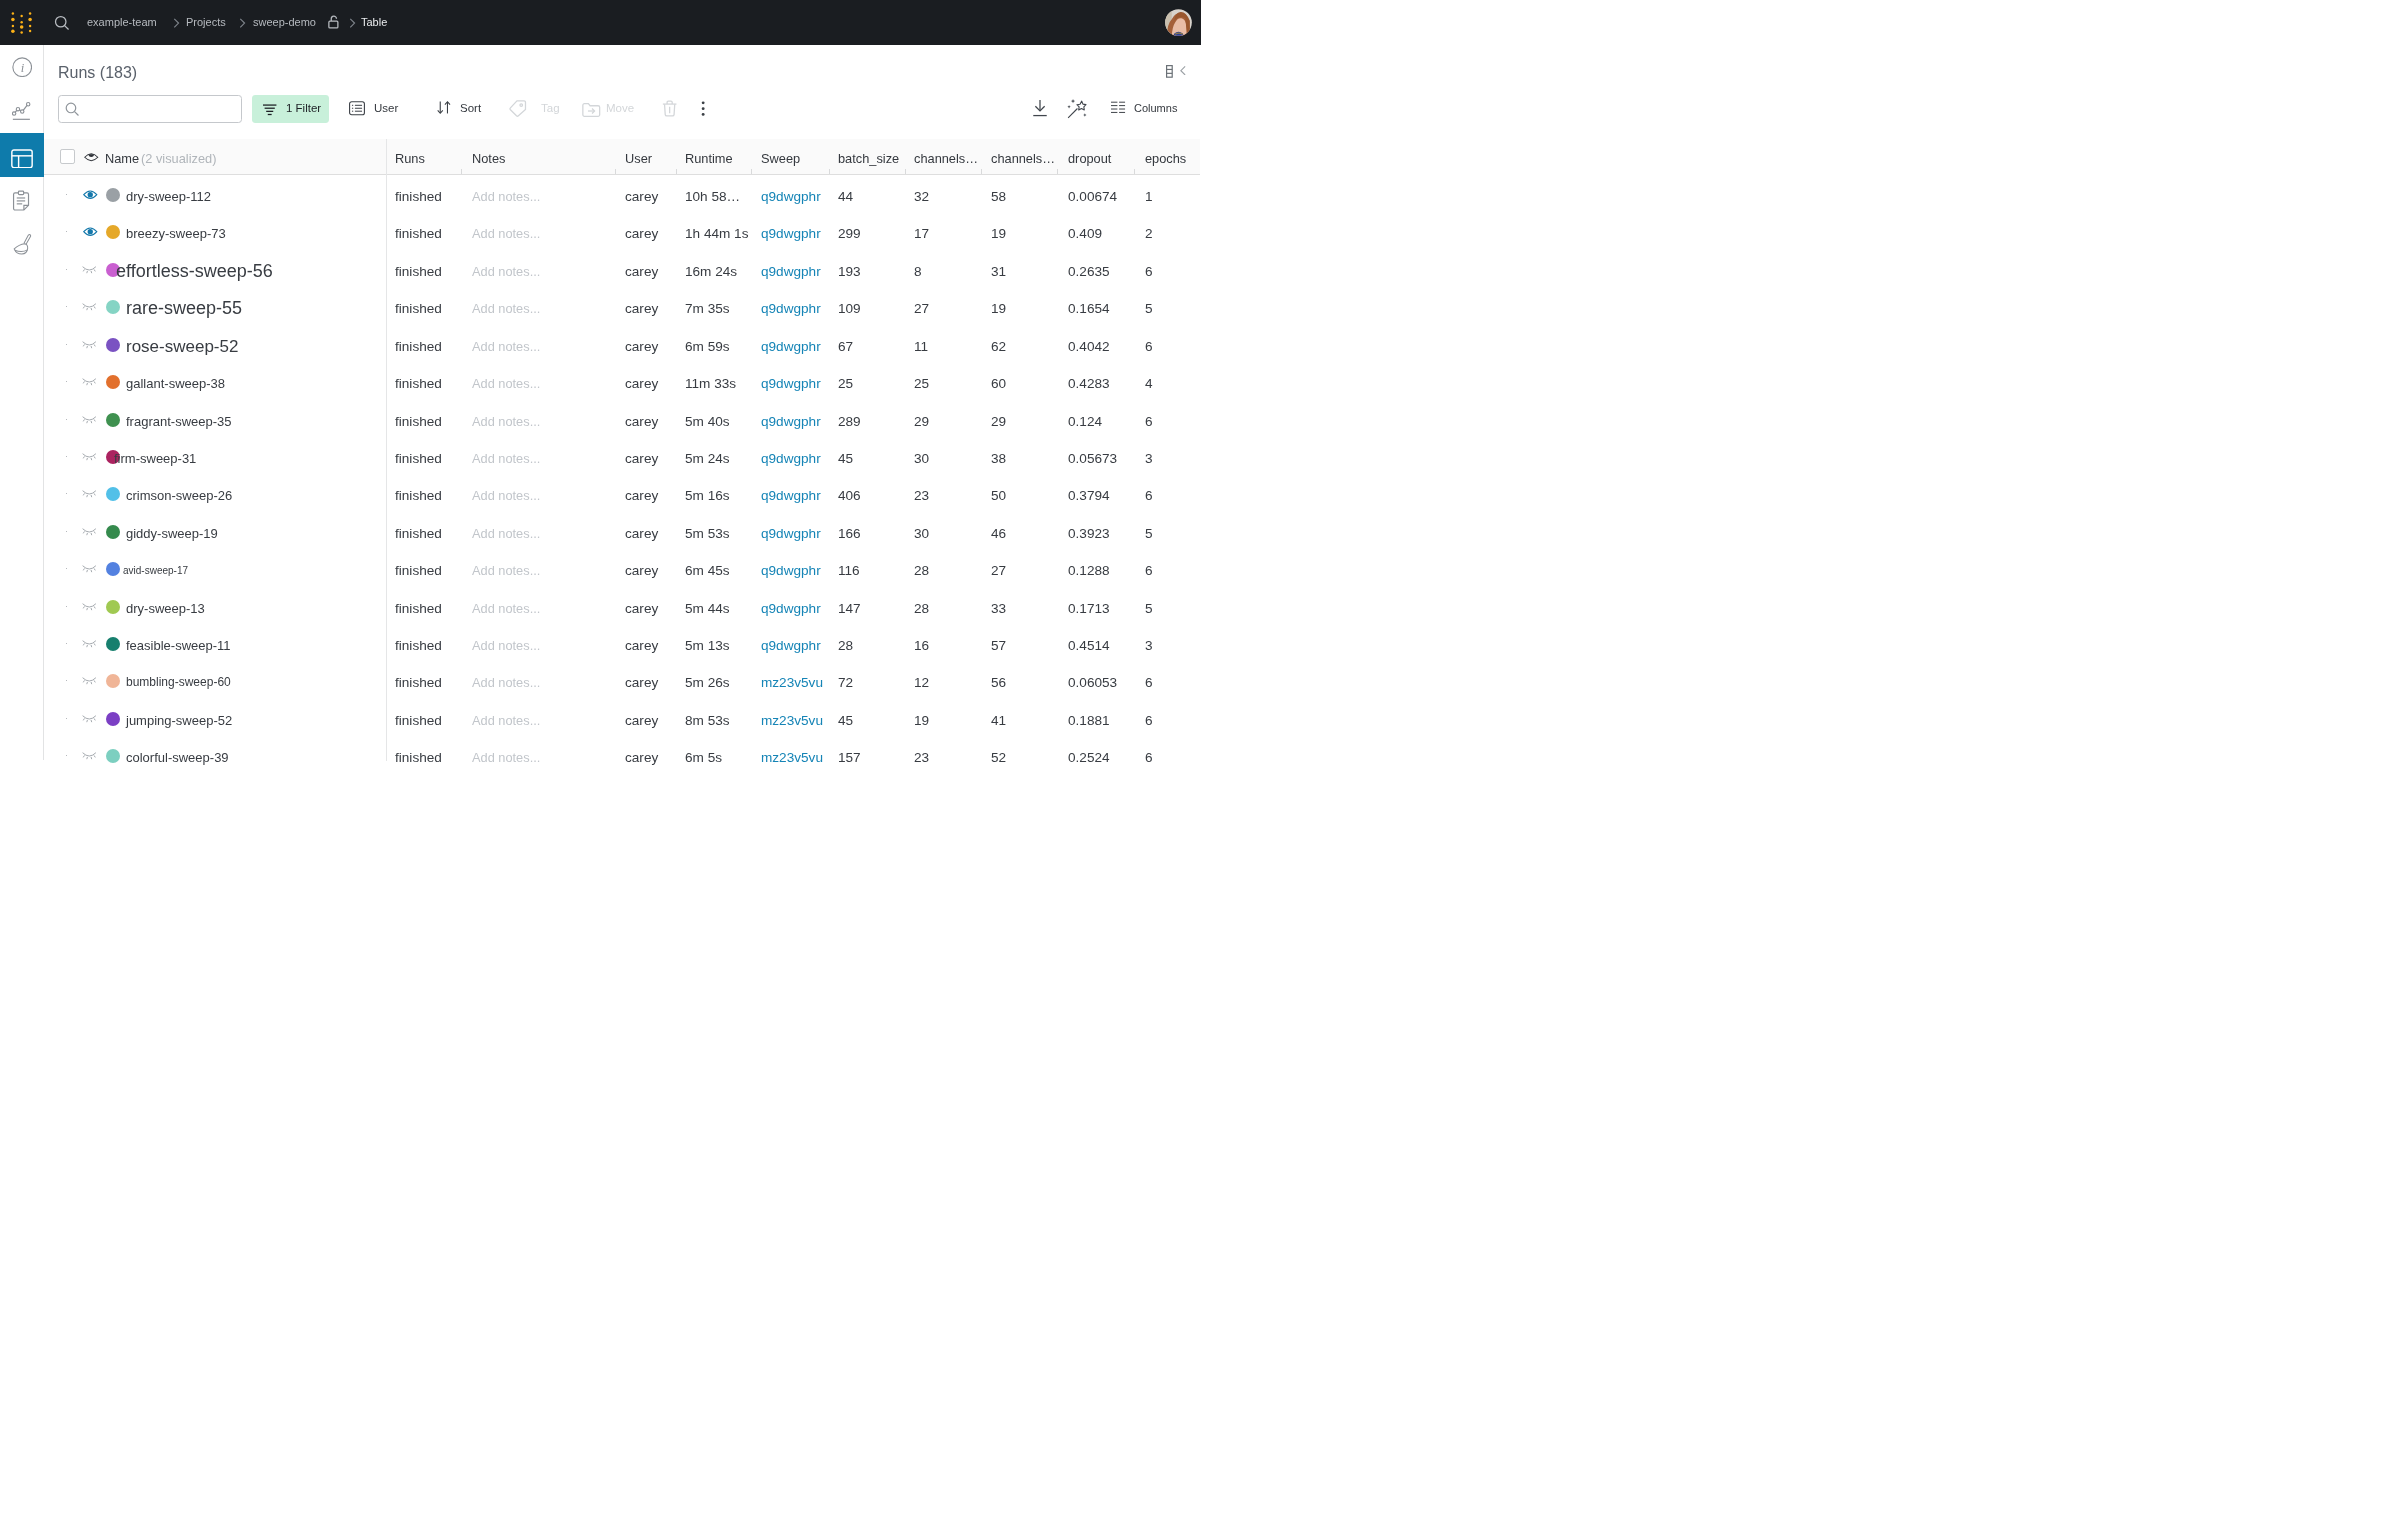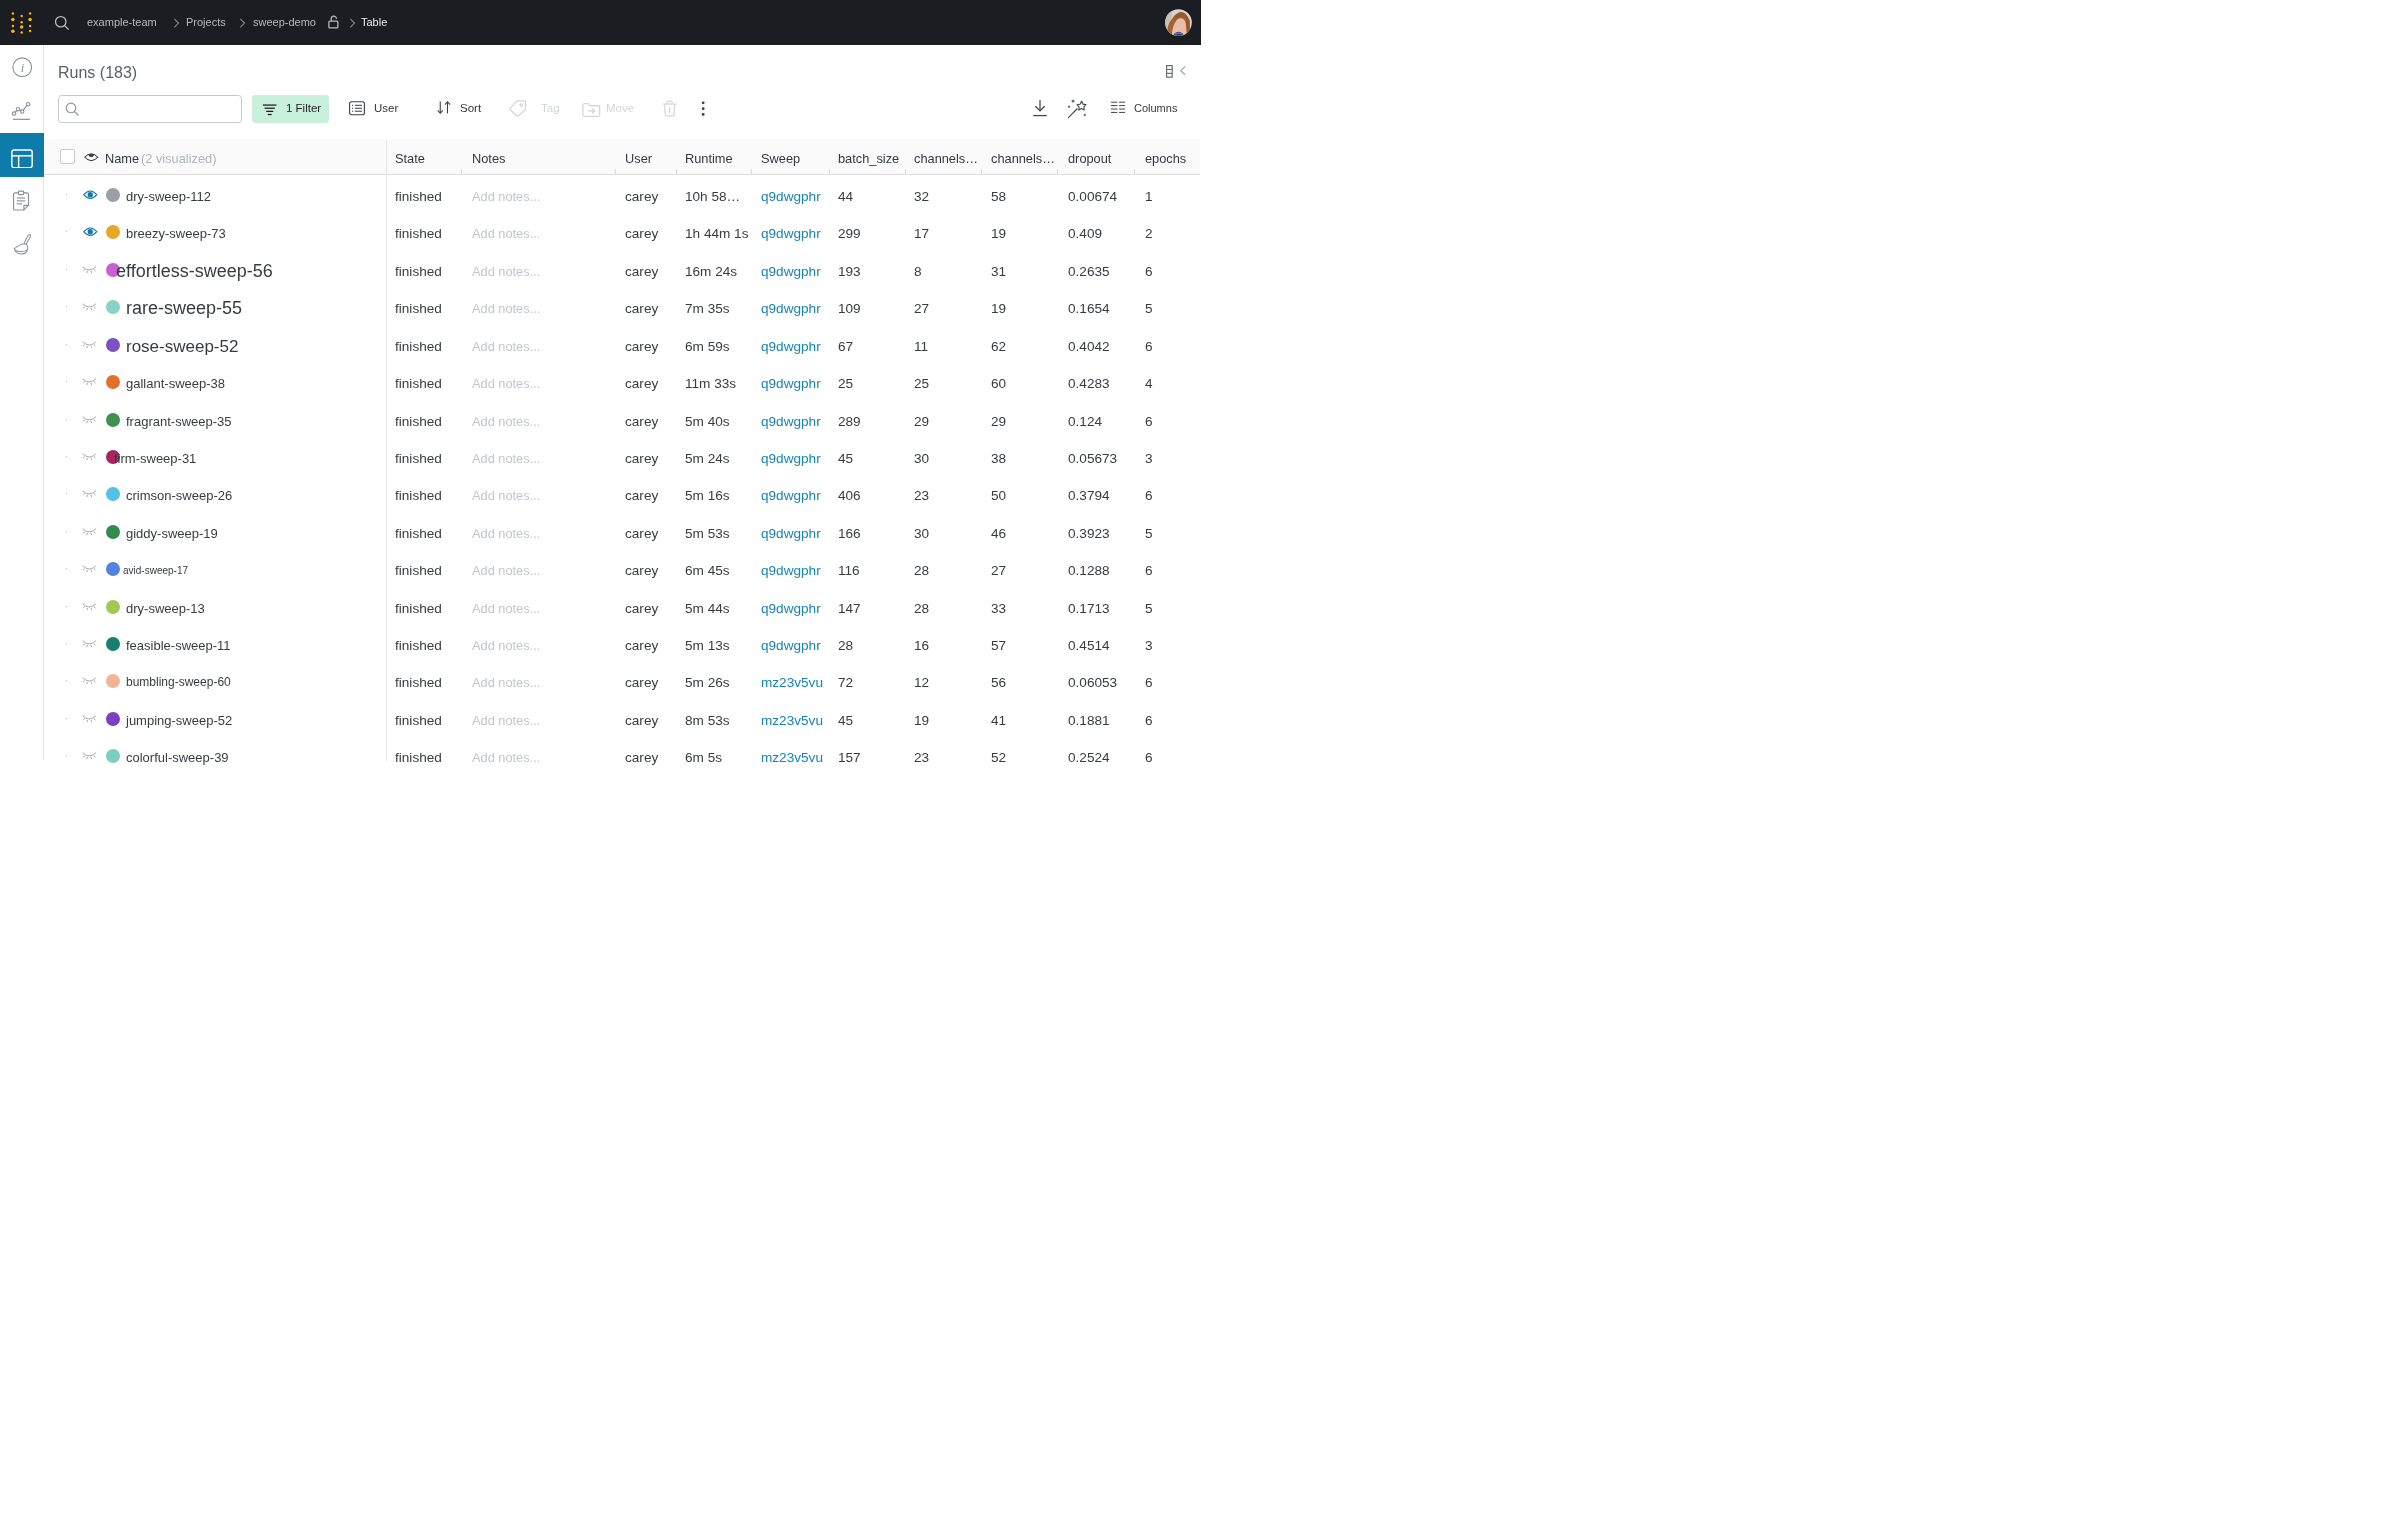--- a/index.html
+++ b/index.html
@@ -230,21 +230,21 @@
 </svg>
 <div class="abs" style="left:1134px;top:102px;font-size:11px;color:#34383e">Columns</div>
 <div id="thead"></div>
 <div class="abs" style="left:60px;top:149px;width:15px;height:15px;background:#fff;border:0.9px solid #c6c9cc;border-radius:2.1px"></div>
 <svg class="abs" style="left:84px;top:153px" width="14.5" height="8.5" viewBox="0 0 17 10">
   <path d="M 0.8 5 Q 8.5 -3 16.2 5 Q 8.5 13 0.8 5 Z" fill="none" stroke="#2f3339" stroke-width="1.2"></path>
   <path d="M 5.3 1.6 A 3.2 3.2 0 0 0 11.7 1.6 Z" fill="#2f3339"></path>
 </svg>
 <div class="hcell" style="left:105px">Name</div>
 <div class="hcell" style="left:141px;color:#b0b5ba">(2 visualized)</div>
-<div class="hcell" style="left:395px">State</div>
+<div class="hcell" style="left:395px">Runs</div>
 <div class="hcell" style="left:472px">Notes</div>
 <div class="hcell" style="left:625px">User</div>
 <div class="hcell" style="left:685px">Runtime</div>
 <div class="hcell" style="left:761px">Sweep</div>
 <div class="hcell" style="left:838px">batch_size</div>
 <div class="hcell" style="left:914px">channels…</div>
 <div class="hcell" style="left:991px">channels…</div>
 <div class="hcell" style="left:1068px">dropout</div>
 <div class="hcell" style="left:1145px">epochs</div>
 <div class="tick" style="left:461px;top:169px"></div>

